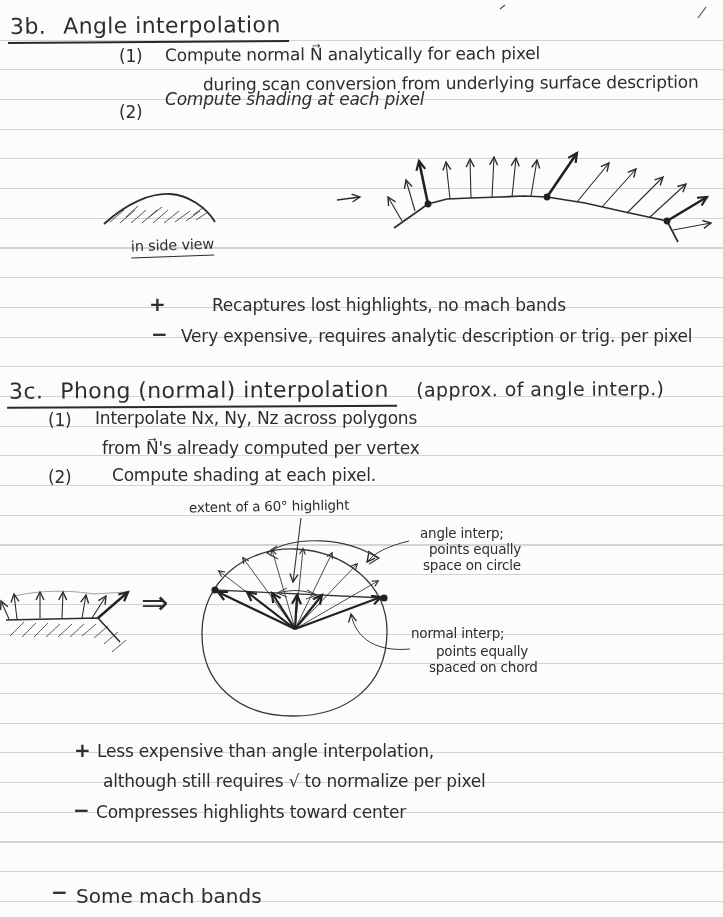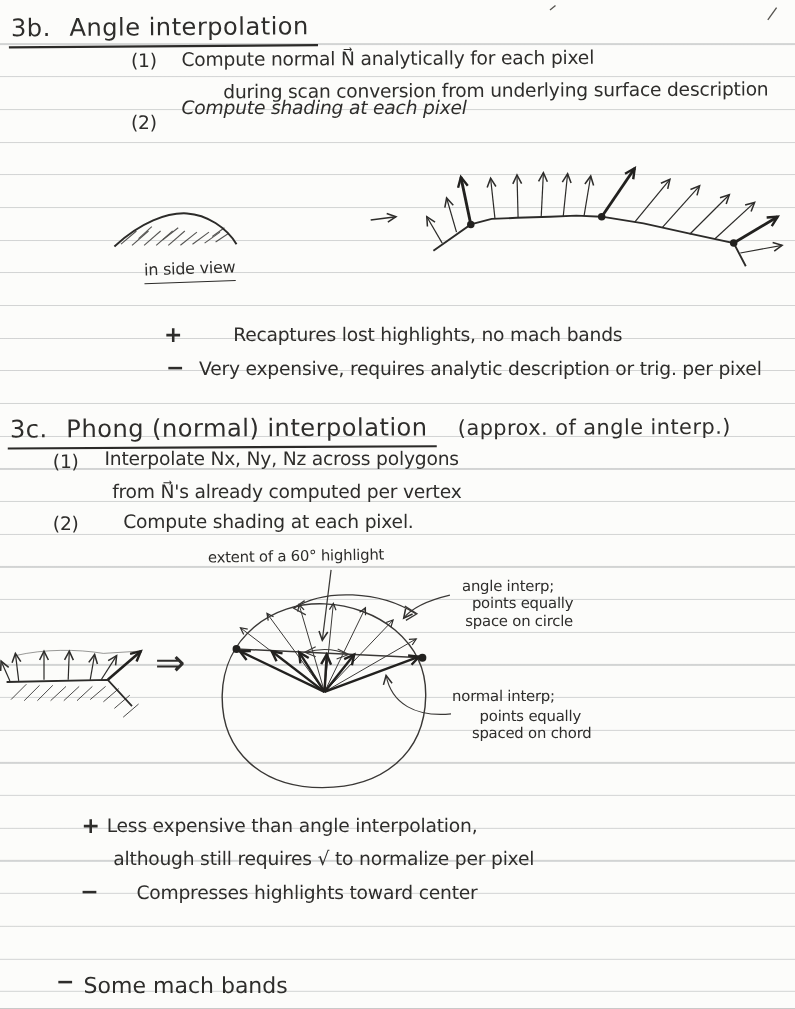--- a/index.html
+++ b/index.html
@@ -207,17 +207,17 @@
   <span class="hw txt t13" style="left:423px;top:558px;">space on circle</span>
   <span class="hw txt t13" style="left:411px;top:626px;">normal interp;</span>
   <span class="hw txt t13" style="left:436px;top:644px;">points equally</span>
   <span class="hw txt t13" style="left:429px;top:660px;">spaced on chord</span>
   <span class="hw txt" style="left:141px;top:585px;font-size:33px;">⇒</span>
 
   <span class="hw txt sign" style="left:74px;top:739px;">+</span>
   <span class="hw txt t17" style="left:97px;top:742px;">Less expensive than angle interpolation,</span>
   <span class="hw txt t17" style="left:103px;top:772px;">although still requires √ to normalize per pixel</span>
   <span class="hw txt sign" style="left:73px;top:799px;">−</span>
-  <span class="hw txt t17" style="left:96px;top:803px;margin-left:28px;">Compresses highlights toward center</span>
+  <span class="hw txt t17" style="left:96px;top:803px;">Compresses highlights toward center</span>
   <span class="hw txt sign" style="left:51px;top:881px;">−</span>
   <span class="hw txt t15" style="left:76px;top:885px;">Some mach bands</span>
 
 </div>
 
 </body></html>

